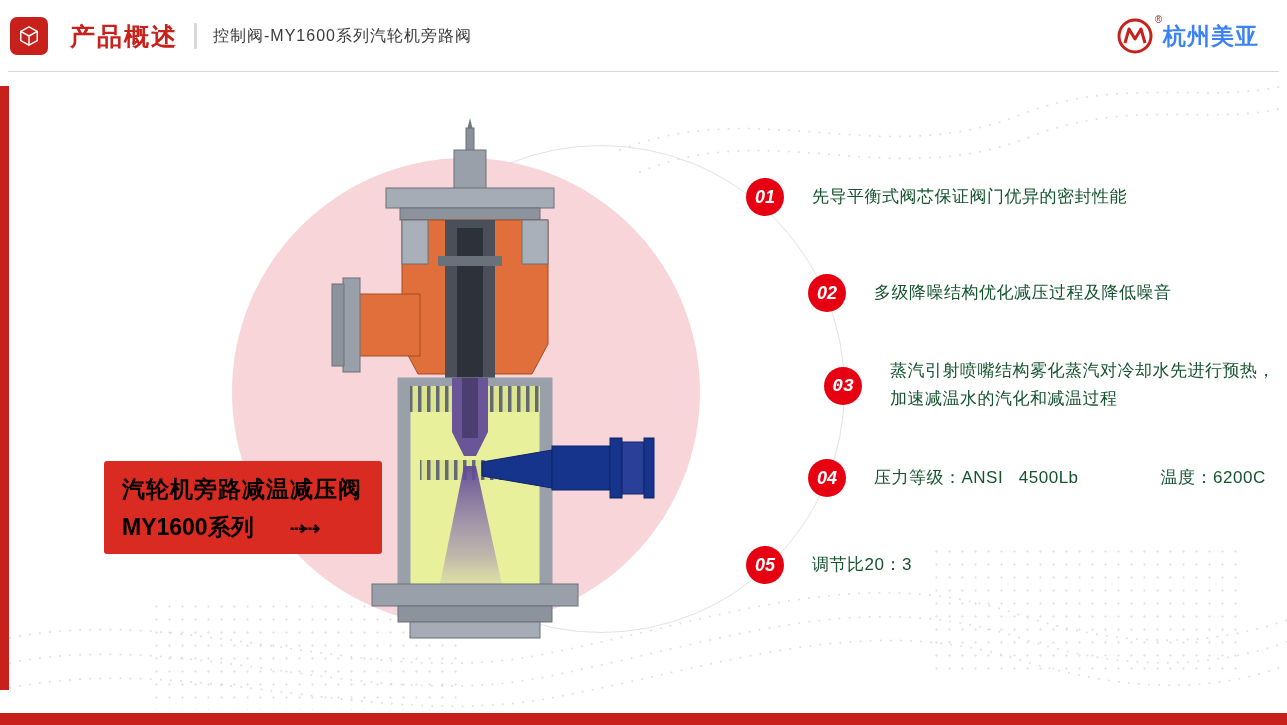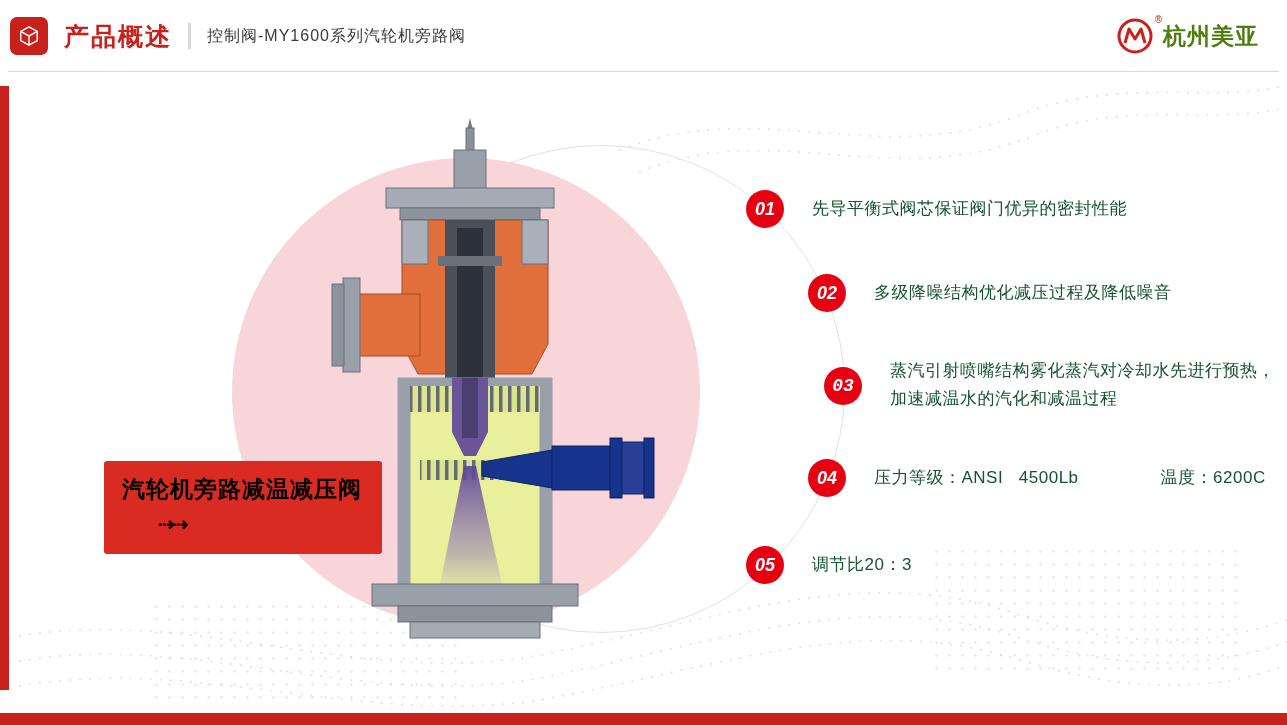--- a/index.html
+++ b/index.html
@@ -12,27 +12,27 @@
   .dot-grid{position:absolute;z-index:0;
     background-image:radial-gradient(#bdbdbd 1.2px, transparent 1.4px);
     background-size:13px 13px;opacity:.35;}
   .dg1{left:150px;top:600px;width:310px;height:110px;}
   .dg2{left:930px;top:545px;width:310px;height:125px;}
   
   .header{position:absolute;left:0;top:0;width:100%;height:72px;display:flex;align-items:center;
     padding-left:10px;box-sizing:border-box;z-index:5;}
   .hdr-icon{width:38px;height:38px;background:#c8201a;border-radius:7px;display:flex;
     align-items:center;justify-content:center;flex:0 0 auto;}
-  .section-label{margin-left:16px;font-size:25px;font-weight:bold;color:#c8201a;letter-spacing:2px;}
+  .section-label{margin-left:22px;font-size:25px;font-weight:bold;color:#c8201a;letter-spacing:2px;}
   .hdr-divider{width:3px;height:26px;background:#d8d8d8;margin:0 16px;}
   .page-title{margin:0;font-size:16px;font-weight:normal;color:#3a3a3a;letter-spacing:1px;}
   .brand{margin-left:auto;margin-right:28px;display:flex;align-items:center;gap:8px;}
   .brand-mark{position:relative;width:40px;height:40px;display:flex;align-items:center;justify-content:center;}
   .brand-mark .reg{position:absolute;top:-2px;right:-7px;font-size:10px;color:#c8201a;}
-  .brand-name{font-size:23px;font-weight:bold;color:#4d7c0f;letter-spacing:1px;}
+  .brand-name{font-size:23px;font-weight:bold;color:#3b82f6;letter-spacing:1px;}
   .hdr-line{position:absolute;left:8px;right:8px;top:71px;height:1px;background:#d9d9d9;z-index:5;}
   .left-bar{position:absolute;left:0;top:86px;width:9px;height:604px;background:#c8201a;z-index:5;}
   .bottom-bar{position:absolute;left:0;top:713px;width:100%;height:12px;background:#c8201a;z-index:5;}
   
   .arc-circle{position:absolute;left:357px;top:145px;width:486px;height:486px;border-radius:50%;
     border:1.5px solid #e2e2e2;z-index:1;}
   .pink-circle{position:absolute;left:232px;top:158px;width:468px;height:468px;border-radius:50%;
     background:#f7d5d8;z-index:2;}
   .valve{position:absolute;left:280px;top:116px;width:390px;height:545px;z-index:3;}
   
@@ -40,21 +40,21 @@
     color:#000000;z-index:4;border-radius:3px;padding:13px 0 0 18px;box-sizing:border-box;}
   .pl-line1{font-size:23px;font-weight:bold;letter-spacing:1px;}
   .pl-line2{font-size:23px;font-weight:bold;margin-top:7px;display:flex;align-items:center;}
   .pl-arrow{margin-left:36px;font-size:20px;opacity:.9;letter-spacing:-3px;}
   
   .feature{position:absolute;display:flex;align-items:center;gap:28px;z-index:4;}
   .badge{width:38px;height:38px;border-radius:50%;background:#e60012;color:#fff;
     display:flex;align-items:center;justify-content:center;font-size:18px;font-weight:bold;
     font-style:italic;flex:0 0 auto;}
   .ftext{font-size:17px;color:#14532d;letter-spacing:.5px;white-space:pre-wrap;line-height:1.65;}
-  .f1{left:746px;top:190px;justify-content:center;}
+  .f1{left:746px;top:178px;justify-content:center;}
   .f2{left:808px;top:274px;justify-content:flex-end;}
   .f3{left:824px;top:358px;font-family:Liberation Mono, monospace;}
   .f3 .ftext{width:392px;}
   .f4{left:808px;top:459px;}
   .f4 .ftext2{margin-left:54px;}
   .f5{left:746px;top:546px;}
 </style>
 </head>
 <body>
 
@@ -157,20 +157,21 @@
     <g>
       <rect x="92" y="468" width="206" height="22" fill="#9aa0aa" stroke="#6b717b"></rect>
       <rect x="118" y="490" width="154" height="16" fill="#8d939d" stroke="#6b717b"></rect>
       <rect x="130" y="506" width="130" height="16" fill="#a6acb5" stroke="#6b717b"></rect>
     </g>
   </svg>
 
   <div class="product-label">
     <div class="pl-line1">汽轮机旁路减温减压阀</div>
     <div class="pl-line2">
+      <span>MY1600系列</span>
       <span class="pl-arrow">⇢⇢</span>
     </div>
   </div>
 
   <div class="feature f1">
     <span class="badge">01</span>
     <span class="ftext">先导平衡式阀芯保证阀门优异的密封性能</span>
   </div>
 
   <div class="feature f2">

